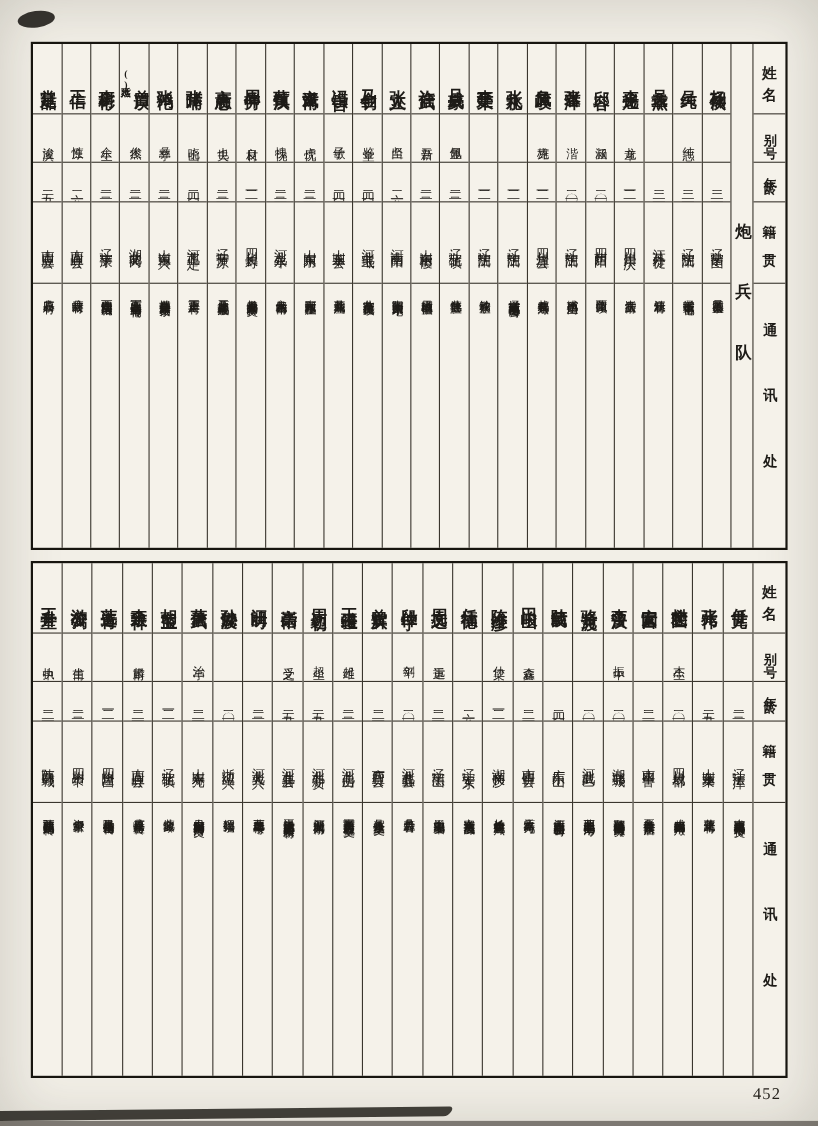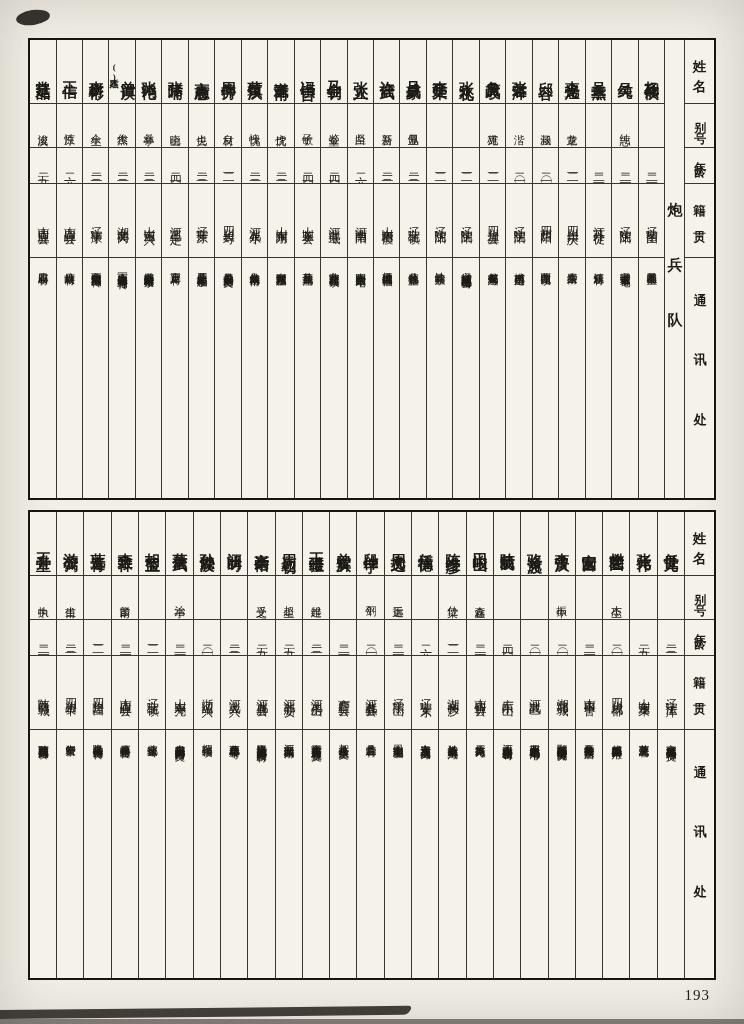--- a/index.html
+++ b/index.html
@@ -940,17 +940,17 @@
         </div>
         <div class="cell native">
           <span>陕西韩城</span>
         </div>
         <div class="cell address">
           <span>陕西韩城西庄镇邮局转</span>
         </div>
       </div>
     </div>
 
-  <div class="page-number">193</div>
+  <div class="page-number">452</div>
 
   <div class="artifact bottom-smudge"></div>
   <div class="artifact bottom-edge"></div>
 </div>
 
 </body></html>

